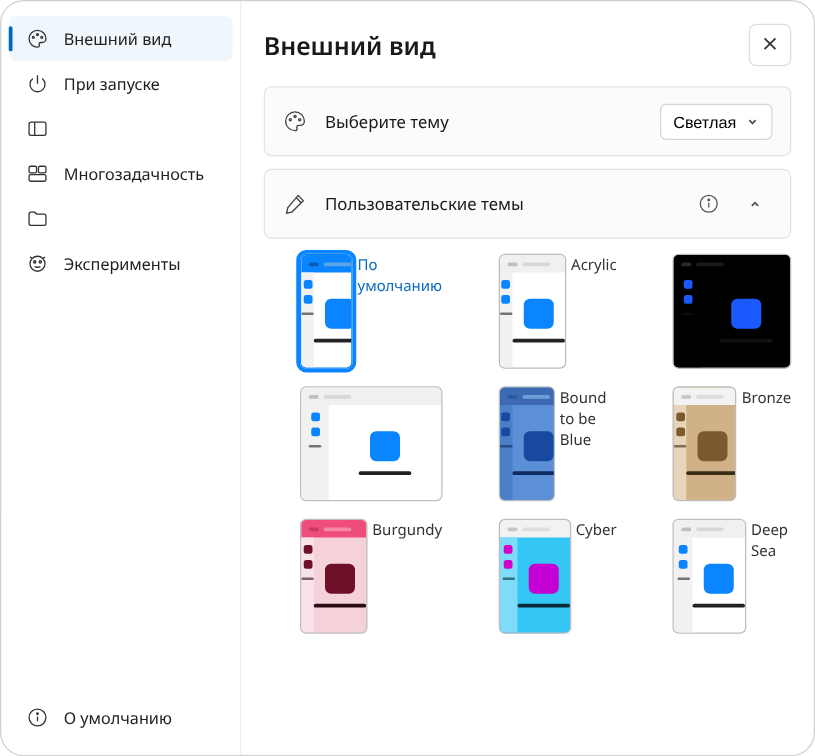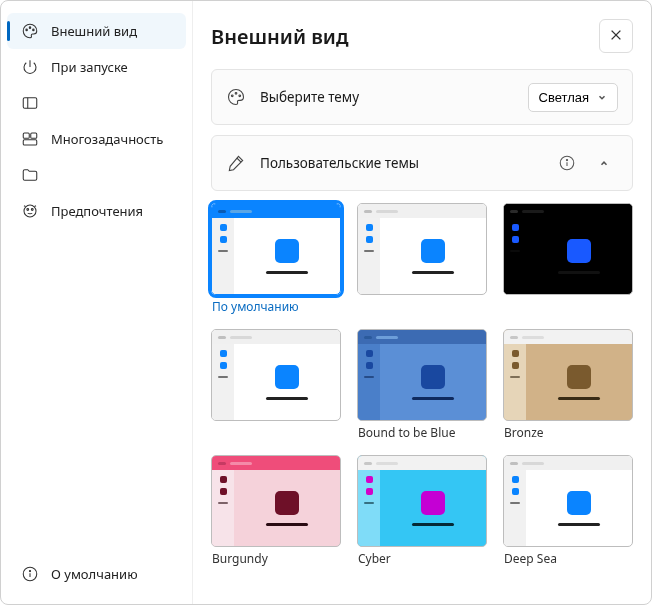--- a/index.html
+++ b/index.html
@@ -10,21 +10,21 @@
     background: #fff;
     width: 652px;
     height: 605px;
     overflow: hidden;
   }
   .app {
     display: flex;
     width: 100%;
     height: 100%;
     border: 1px solid #d0d0d0;
-    border-radius: 8px;
+    border-radius: 19px;
   }
   
   .sidebar {
     width: 192px;
     flex-shrink: 0;
     padding: 12px 6px;
     display: flex;
     flex-direction: column;
     border-right: 1px solid #eee;
   }
@@ -124,23 +124,23 @@
   }
   
   .theme-grid {
     display: grid;
     grid-template-columns: repeat(3, 1fr);
     gap: 14px 16px;
     padding: 2px 0 10px;
   }
   .theme-card {
     display: flex;
-    flex-direction: column;
     gap: 3px;
     cursor: pointer;
+    margin-left: 29px;
   }
   .theme-thumb {
     width: 100%;
     height: 92px;
     border-radius: 5px;
     border: 1px solid #bdbdbd;
     position: relative;
     overflow: hidden;
     background: #fff;
   }
@@ -230,21 +230,21 @@
       <div class="sidebar-item">
         <span class="icon">
           <svg viewBox="0 0 24 24">
               <circle cx="12" cy="12" r="8"></circle>
               <circle cx="9" cy="10" r="1.2"></circle>
               <circle cx="15" cy="10" r="1.2"></circle>
               <path d="M9 15c1 1 5 1 6 0"></path>
               <path d="M6 6l-2-1M18 6l2-1"></path>
             </svg>
         </span>
-        <span>Предпочтения</span>
+        <span>Эксперименты</span>
       </div>
     </div>
 
     <div class="sidebar-footer">
       <div class="sidebar-item">
         <span class="icon">
           <svg viewBox="0 0 24 24">
               <circle cx="12" cy="12" r="9"></circle>
               <line x1="12" y1="11" x2="12" y2="16"></line>
               <circle cx="12" cy="8" r="0.8" fill="currentColor"></circle>
@@ -349,20 +349,21 @@
           <div class="sq" style="background:#0a84ff"></div>
           <div class="sq" style="background:#0a84ff"></div>
           <div class="sep" style="background:#222222;opacity:.6"></div>
         </div>
         <div class="thumb-main">
           <div class="block" style="background:#0a84ff"></div>
           <div class="line" style="background:#222222"></div>
         </div>
       </div>
     </div>
+    <div class="theme-label">Acrylic</div>
   </div>
         <div class="theme-card">
     <div class="theme-thumb" style="background:#000000">
       <div class="thumb-titlebar" style="background:#000000">
         <div class="tb-bar" style="width:8px;background:#2a2a2a"></div>
         <div class="tb-bar" style="width:22px;background:#1a1a1a"></div>
       </div>
       <div class="thumb-body">
         <div class="thumb-side" style="background:#000000">
           <div class="sq" style="background:#1959ff"></div>

